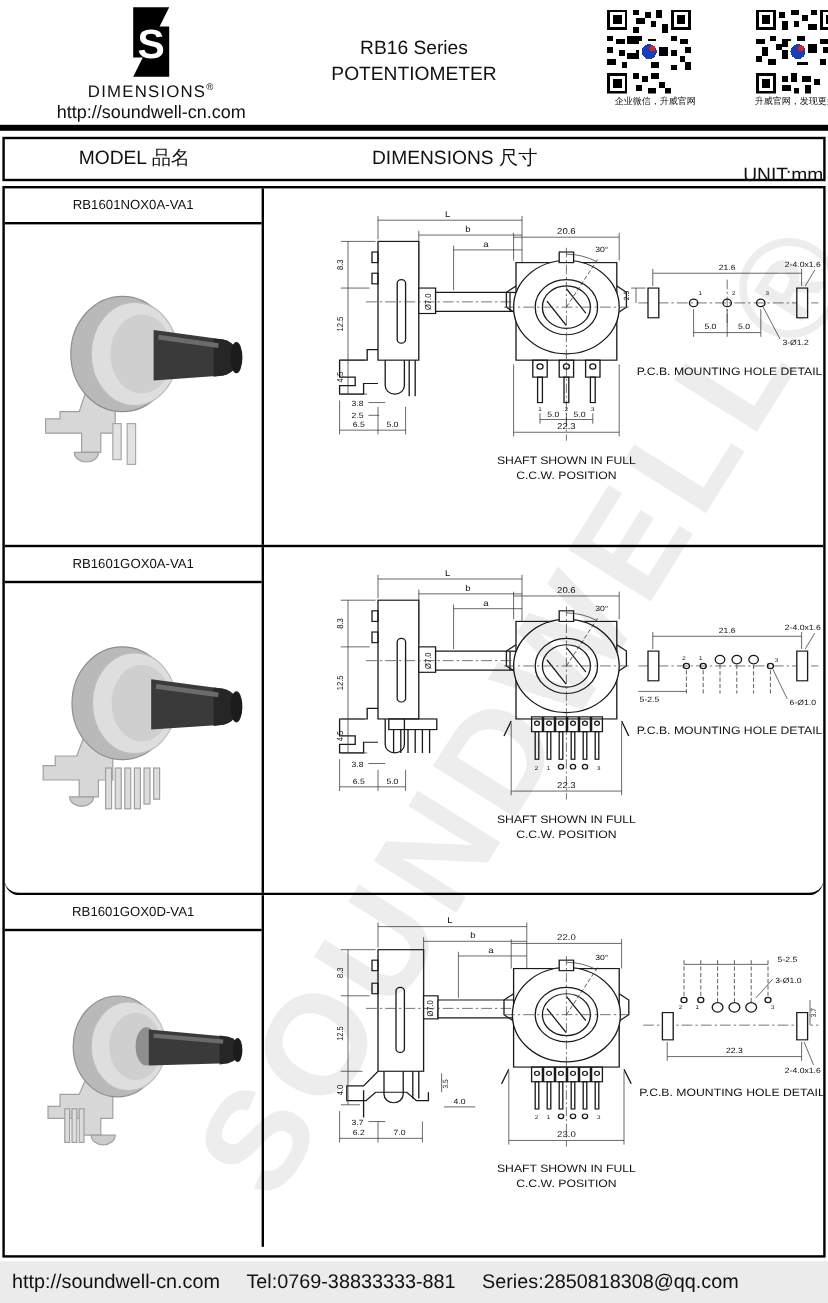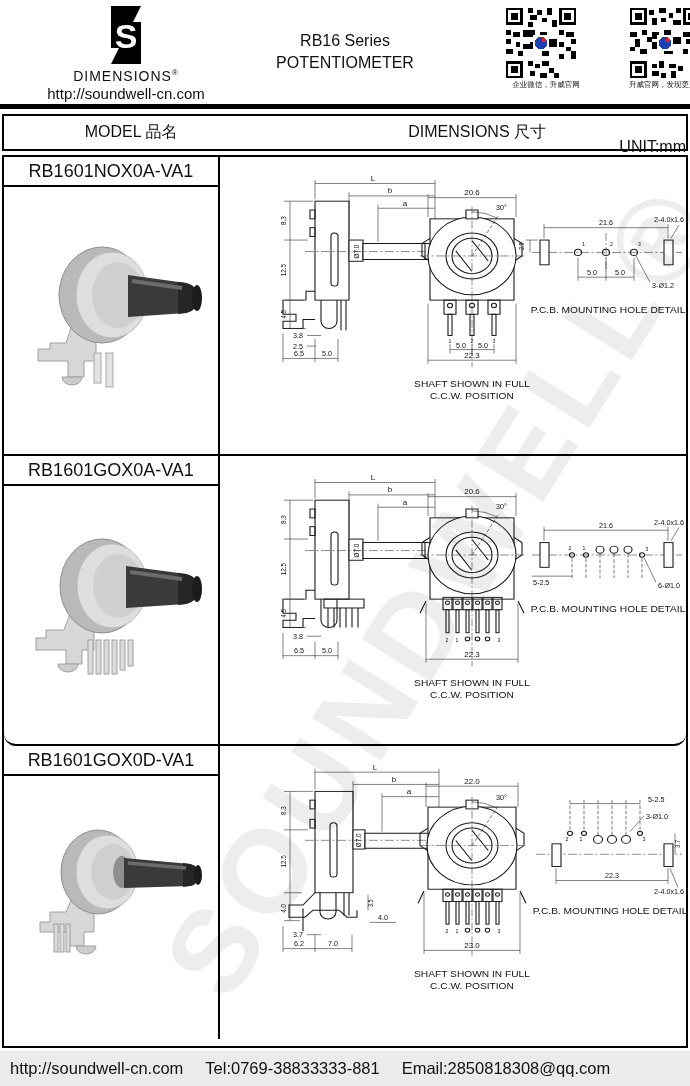--- a/index.html
+++ b/index.html
@@ -11,31 +11,31 @@
   #brand-line{font-size:14px;letter-spacing:1px;margin-top:2px;}
   #brand-line sup{font-size:8px;}
   #brand-url{font-size:15px;margin-top:1px;}
   #title-block{left:230px;top:30px;width:230px;text-align:center;font-size:16px;line-height:1.35;}
   .qr-block{top:8px;width:82px;text-align:center;}
   #qr1{left:505px;}  #qr2{left:629px;}
   .qr-caption{font-size:7.5px;margin-top:2px;white-space:nowrap;}
   #header-rule{left:0;top:104px;width:690px;height:5px;background:#000;}
   
   #thead{left:2px;top:114px;width:682px;height:33px;border:2.5px solid #000;display:flex;align-items:center;font-size:16px;}
-  #th-model{width:216px;text-align:center;padding-left:19px;}
-  #th-dim{flex:1;text-align:right;padding-left:90px;}
+  #th-model{width:216px;text-align:center;}
+  #th-dim{flex:1;text-align:left;padding-left:90px;}
   #th-unit{width:140px;text-align:right;margin-top:28px;}
   
   #main-table{left:2px;top:155px;width:682px;height:889px;border:2.5px solid #000;}
   .row-sec{position:absolute;left:0;width:682px;}
   #row0{top:0;height:297px;border-bottom:2px solid #000;}
   #row1{top:299px;height:288px;border-bottom:2px solid #000;border-radius:12px;}
   #row2{top:589px;height:293px;}
   .left-col{position:absolute;left:0;top:0;width:214px;height:100%;border-right:2px solid #000;}
-  .model-box{height:28px;border-bottom:2px solid #000;display:flex;align-items:center;justify-content:center;font-size:18px;}
+  .model-box{height:28px;border-bottom:2px solid #000;display:flex;align-items:center;justify-content:center;font-size:11px;}
   .photo-wrap{position:absolute;left:6px;top:46px;}
   .draw-wrap{position:absolute;left:216px;top:0;width:466px;height:100%;}
   
   #watermark{left:-60px;top:120px;width:1000px;height:940px;display:flex;align-items:center;justify-content:center;pointer-events:none;z-index:6;}
   #watermark span{transform:rotate(-58deg);font-size:118px;letter-spacing:8px;color:rgba(0,0,0,0.07);white-space:nowrap;font-weight:bold;}
   
   #footer{left:0;top:1051px;width:690px;height:35px;background:#ebebeb;display:flex;align-items:center;gap:22px;padding-left:10px;box-sizing:border-box;font-size:16.5px;}
   
   svg{display:block;}
   .ln{stroke:#1a1a1a;stroke-width:1.1;fill:none;}
@@ -634,14 +634,14 @@
   </div>
 </div>
 
 <div class="abs" id="watermark">
     <span>SOUNDWELL®</span>
   </div>
 
 <div class="abs" id="footer">
   <span>http://soundwell-cn.com</span>
   <span>Tel:0769-38833333-881</span>
-  <span>Email:2850818308@qq.com</span>
+  <span>Series:2850818308@qq.com</span>
 </div>
 
 </body></html>

